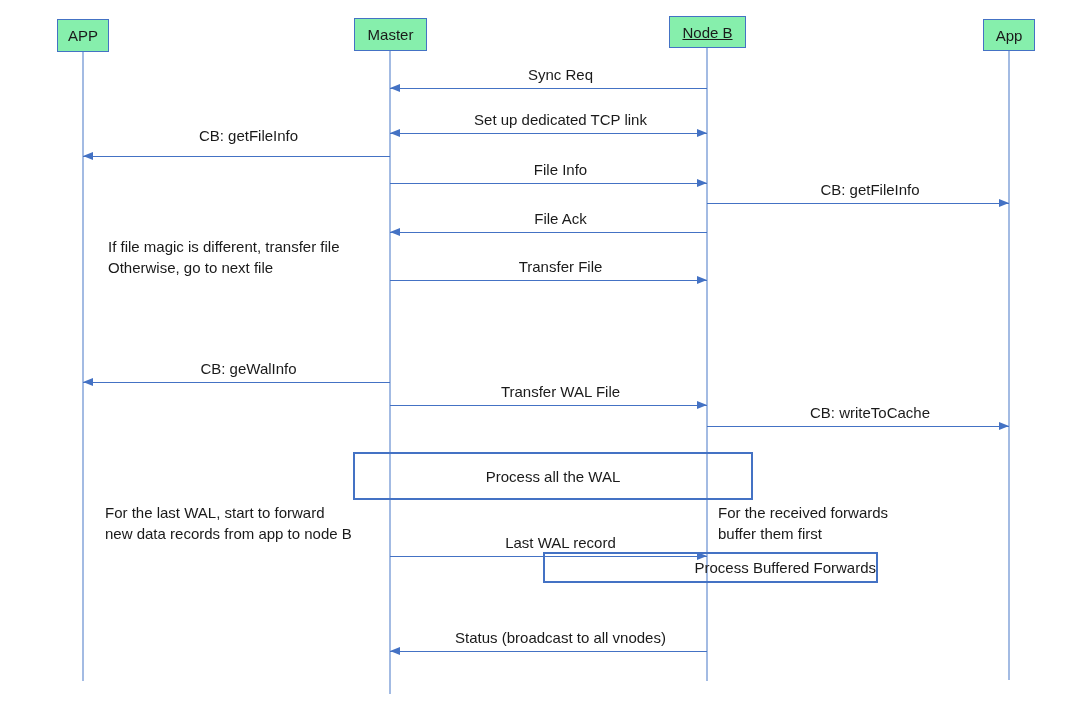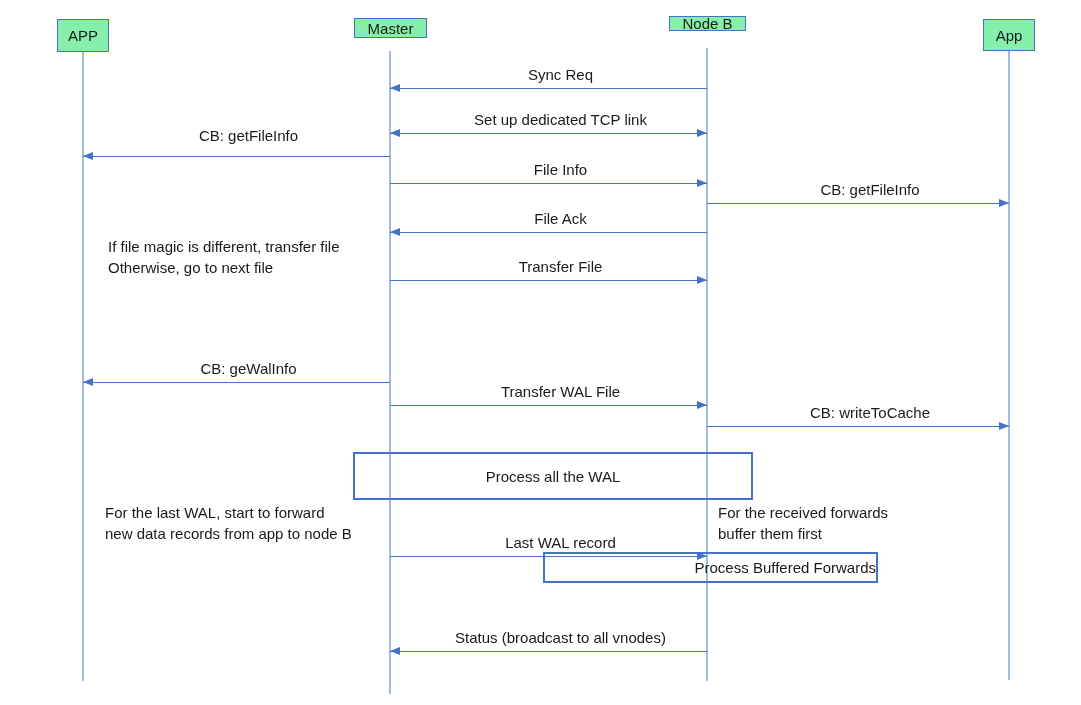--- a/index.html
+++ b/index.html
@@ -46,24 +46,24 @@
 <div id="canvas">
 
   <div class="lifeline" style="left:82px; top:52px; height:629px;"></div>
   <div class="lifeline" style="left:389px; top:51px; height:643px;"></div>
   <div class="lifeline" style="left:706px; top:48px; height:633px;"></div>
   <div class="lifeline" style="left:1008px; top:51px; height:629px;"></div>
 
   <div class="pbox" style="left:57px; top:19px; width:52px; height:33px;">
     <span>APP</span>
   </div>
-  <div class="pbox" style="left:354px; top:18px; width:73px; height:20px;">
+  <div class="pbox" style="left:354px; top:18px; width:73px; height:33px;">
     <span>Master</span>
   </div>
-  <div class="pbox" style="left:669px; top:16px; width:77px; height:15px;">
+  <div class="pbox" style="left:669px; top:16px; width:77px; height:32px;text-decoration:underline;">
     <span>Node B</span>
   </div>
   <div class="pbox" style="left:983px; top:19px; width:52px; height:32px;">
     <span>App</span>
   </div>
 
   <div class="msg" style="left:390px; top:89px; width:317px;">
     <div class="msg-label">Sync Req</div>
     <div class="line"></div>
     <div class="head left"></div>

